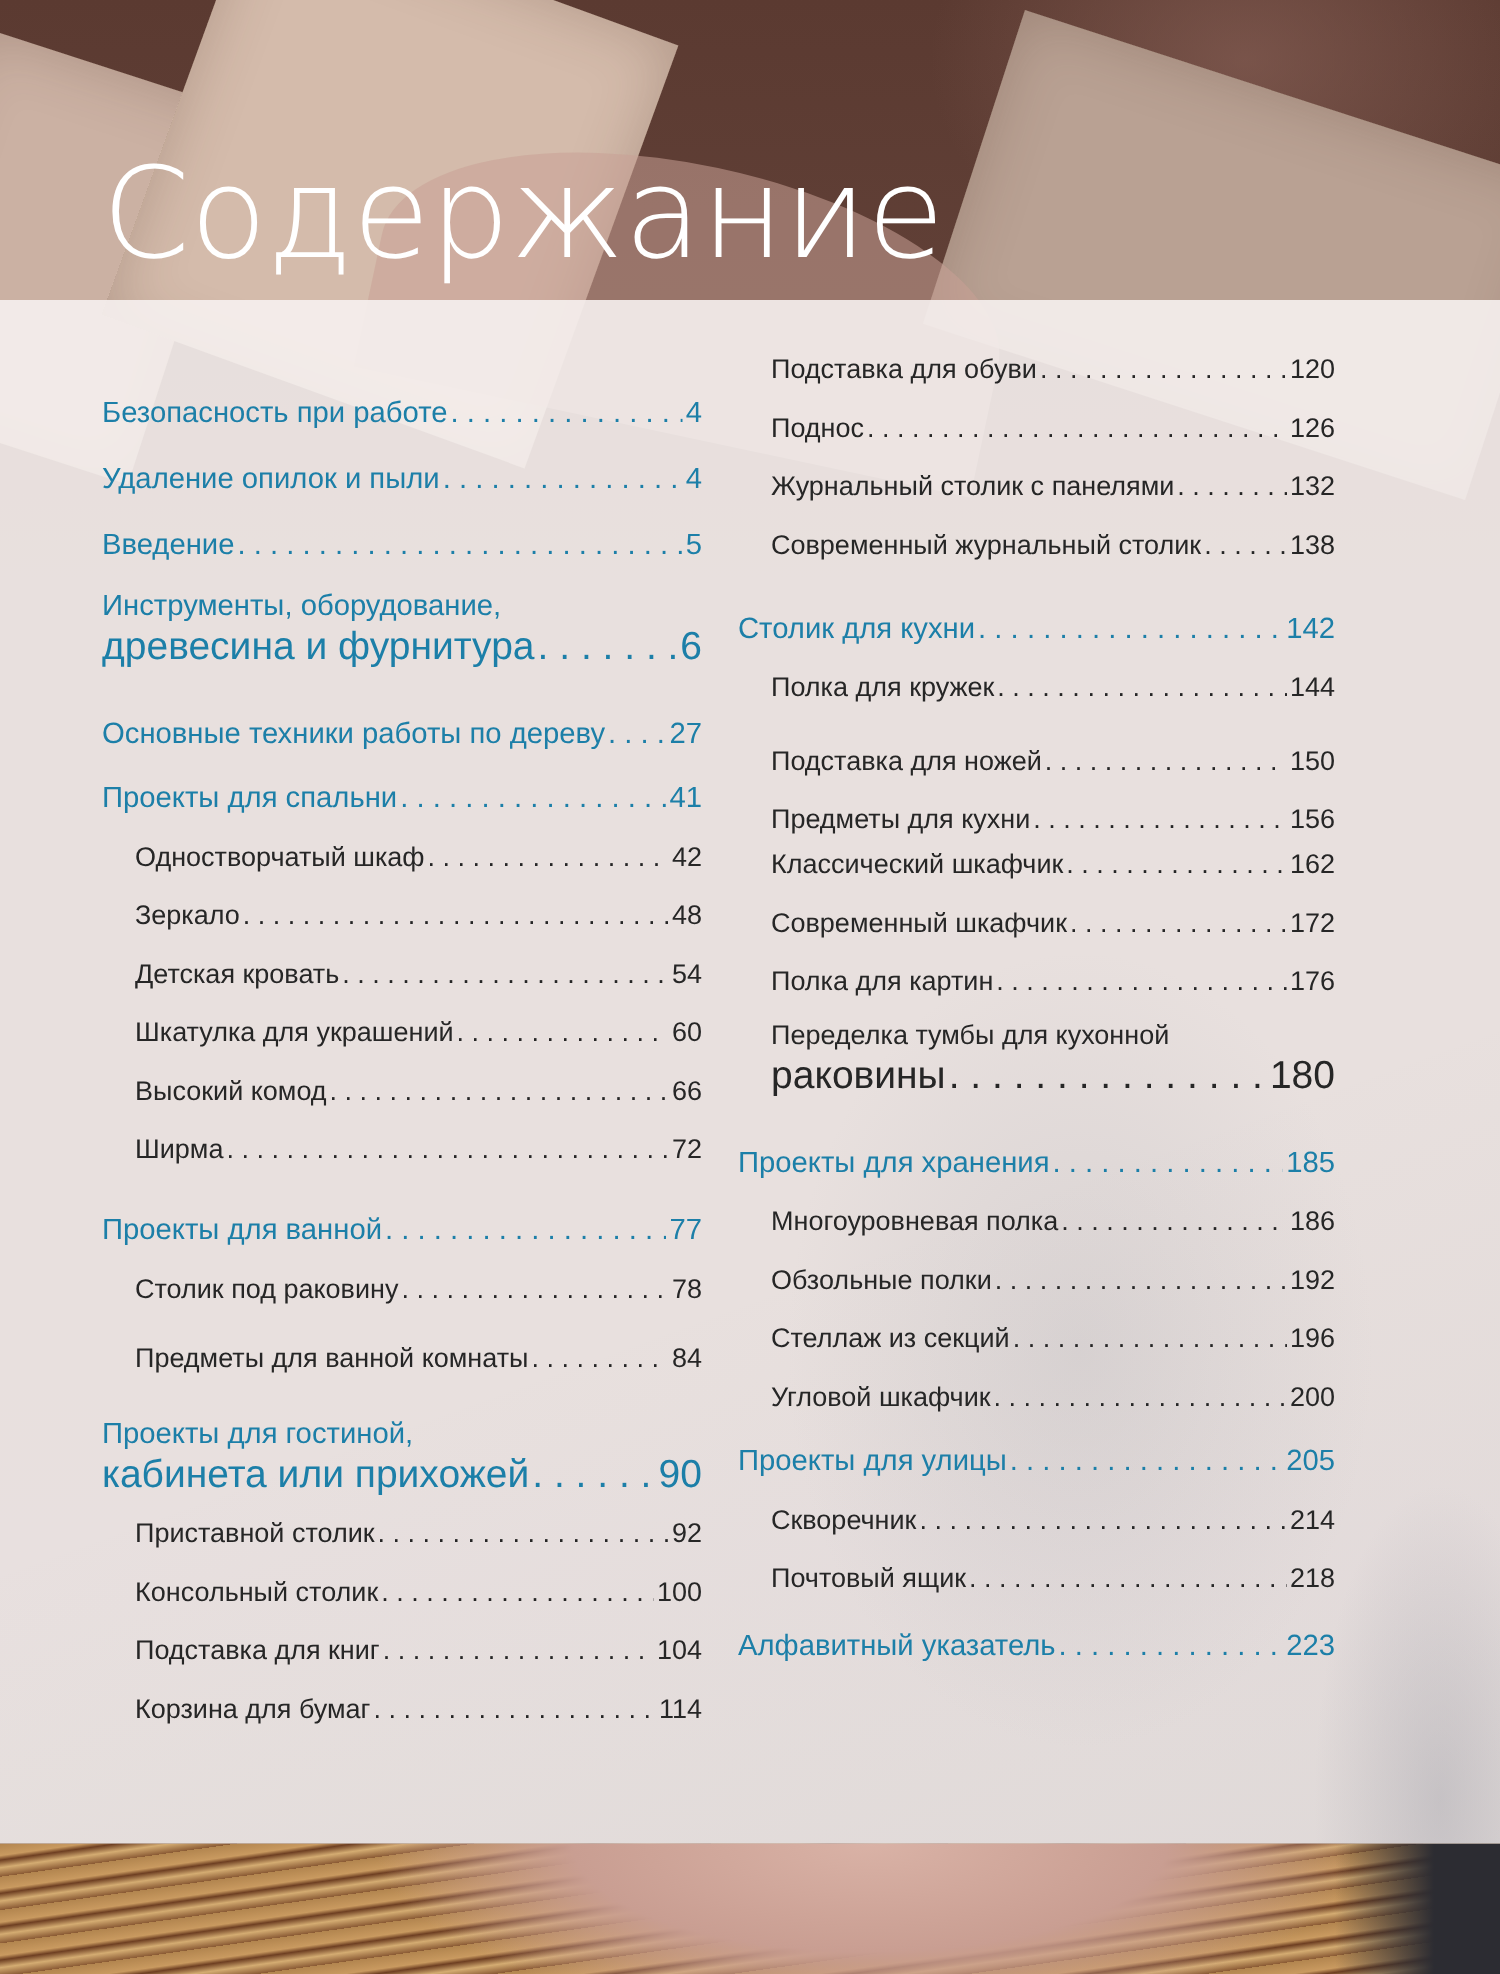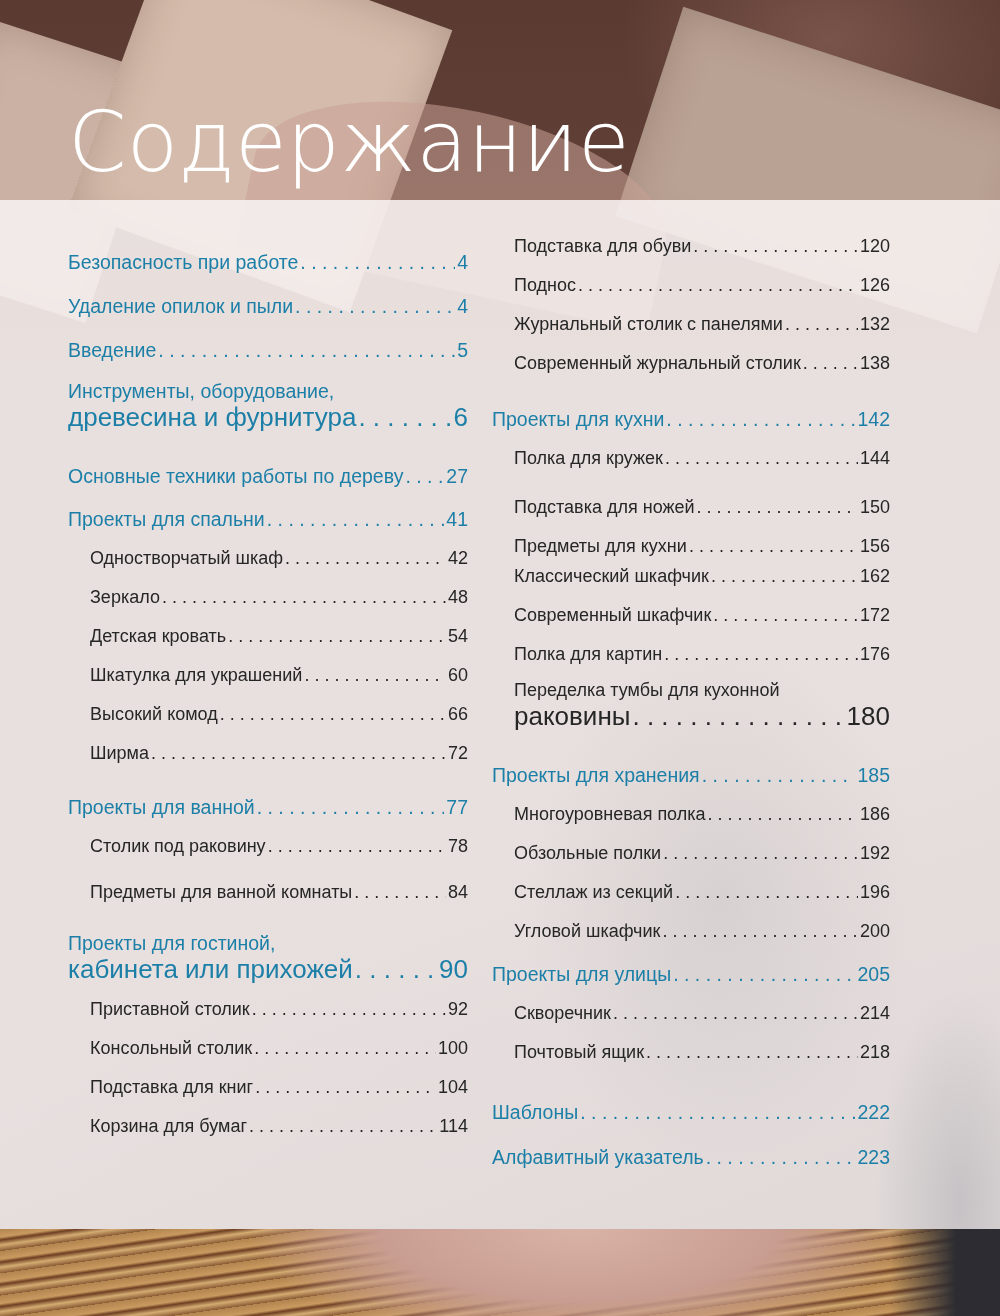--- a/index.html
+++ b/index.html
@@ -112,21 +112,21 @@
 <div class="bottom-strip"></div>
 <div class="bottom-hand"></div>
 <div class="bottom-dark"></div>
 
 <h1 class="title">Содержание</h1>
 
 <div class="panel"></div>
 <div class="panel-shade"></div>
 
 <div class="col left">
-  <div class="entry section" style="margin-top:2px">
+  <div class="entry section" style="margin-top:15px">
     <span class="label">Безопасность при работе</span>
     <span class="dots"></span>
     <span class="page">4</span>
   </div>
   <div class="entry section" style="margin-top:20px">
     <span class="label">Удаление опилок и пыли</span>
     <span class="dots"></span>
     <span class="page">4</span>
   </div>
   <div class="entry section" style="margin-top:20px">
@@ -242,21 +242,21 @@
     <span class="label">Журнальный столик с панелями</span>
     <span class="dots"></span>
     <span class="page">132</span>
   </div>
   <div class="entry sub" style="margin-top:15px">
     <span class="label">Современный журнальный столик</span>
     <span class="dots"></span>
     <span class="page">138</span>
   </div>
   <div class="entry section" style="margin-top:32px">
-    <span class="label">Проекты для кухни</span>
+    <span class="label">Столик для кухни</span>
     <span class="dots"></span>
     <span class="page">142</span>
   </div>
   <div class="entry sub" style="margin-top:15px">
     <span class="label">Полка для кружек</span>
     <span class="dots"></span>
     <span class="page">144</span>
   </div>
   <div class="entry sub" style="margin-top:25px">
     <span class="label">Подставка для ножей</span>
@@ -324,23 +324,18 @@
   <div class="entry sub" style="margin-top:15px">
     <span class="label">Скворечник</span>
     <span class="dots"></span>
     <span class="page">214</span>
   </div>
   <div class="entry sub" style="margin-top:15px">
     <span class="label">Почтовый ящик</span>
     <span class="dots"></span>
     <span class="page">218</span>
   </div>
-  <div class="entry section" style="margin-top:36px">
-    <span class="label">Шаблоны</span>
-    <span class="dots"></span>
-    <span class="page">222</span>
-  </div>
   <div class="entry section" style="margin-top:21px">
     <span class="label">Алфавитный указатель</span>
     <span class="dots"></span>
     <span class="page">223</span>
   </div>
 </div>
 
 </body></html>

